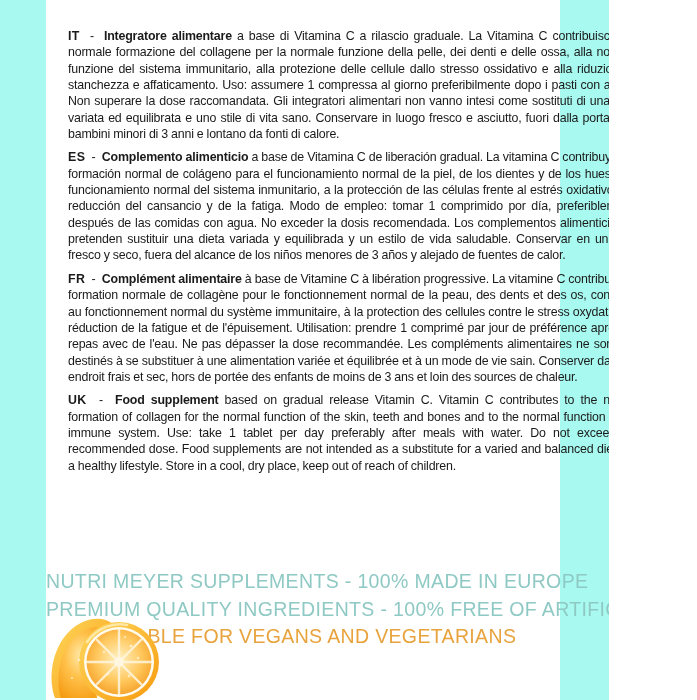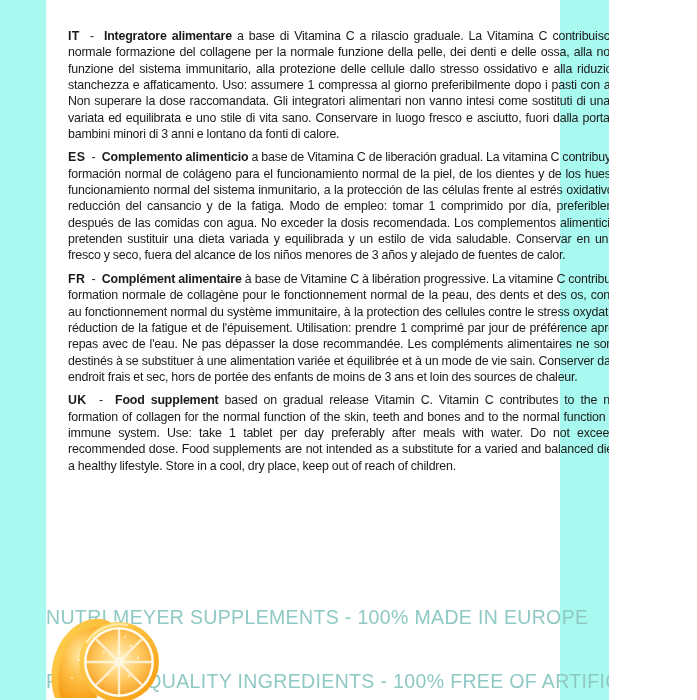--- a/index.html
+++ b/index.html
@@ -86,21 +86,20 @@
     top: 568px;
     z-index: 2;
     text-align: center;
   }
   .claim-line {
     font-family: "Liberation Sans", sans-serif;
     font-size: 19.5px;
     line-height: 27.5px;
     letter-spacing: 0.35px;
     white-space: nowrap;
-    margin-top: 36px;
   }
   .claim-line.teal   { color: #8fc9c4; }
   .claim-line.orange { color: #e8a33d; }
 </style>
 </head>
 <body>
 
 <div id="label-root">
 
   <div class="side-band left"></div>

